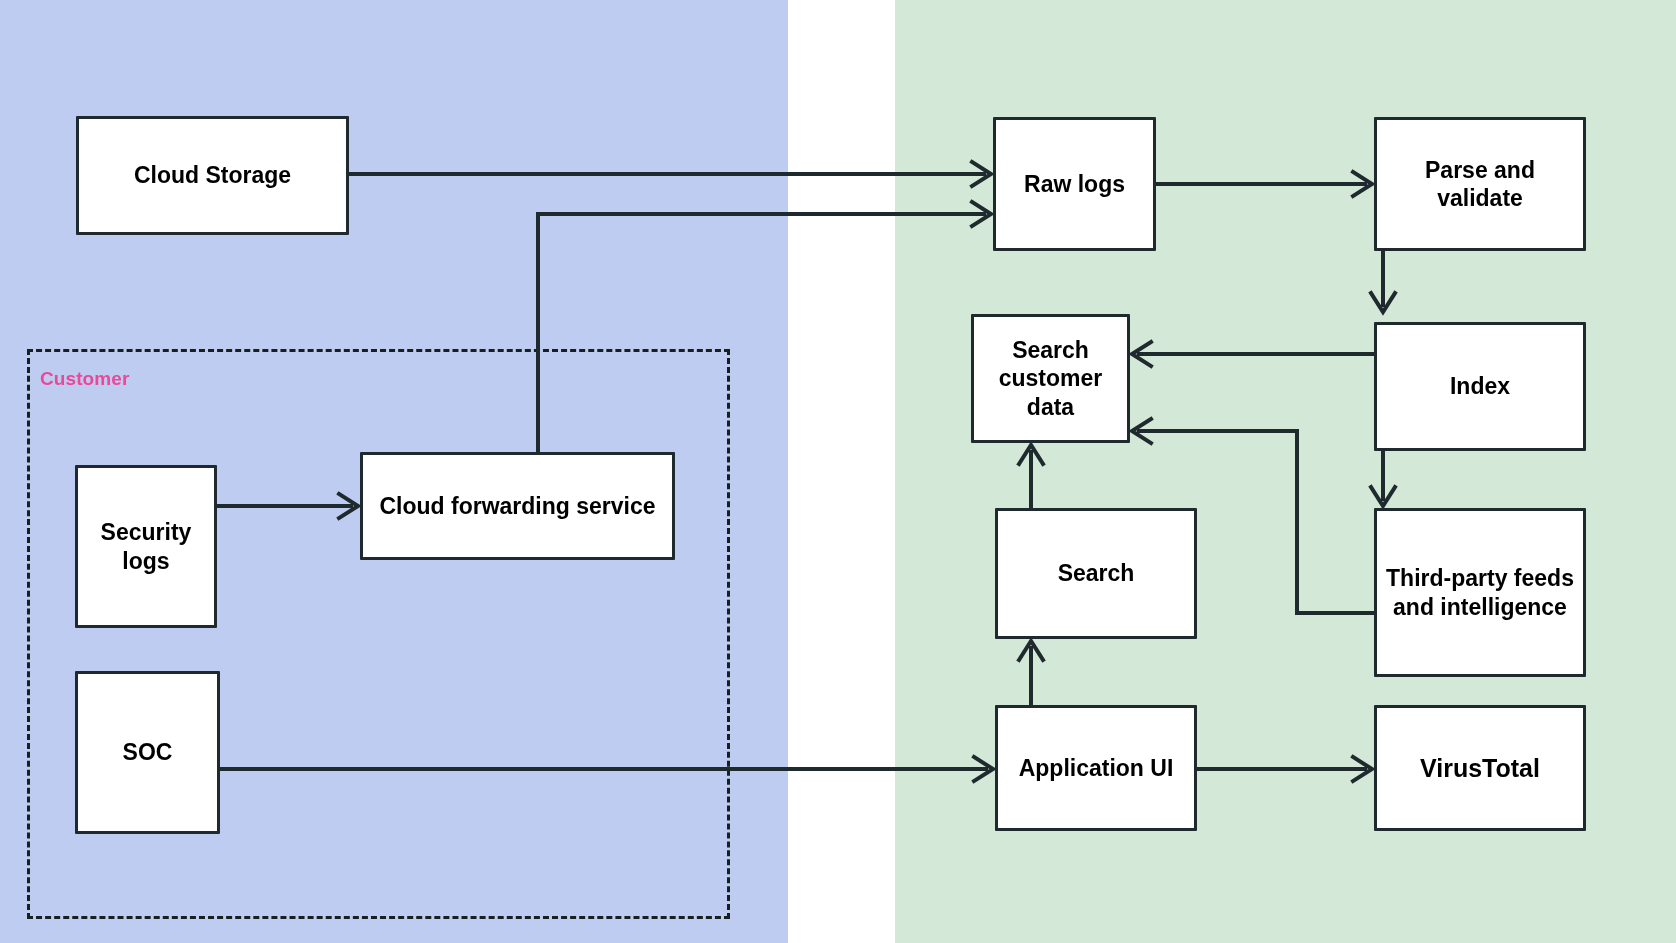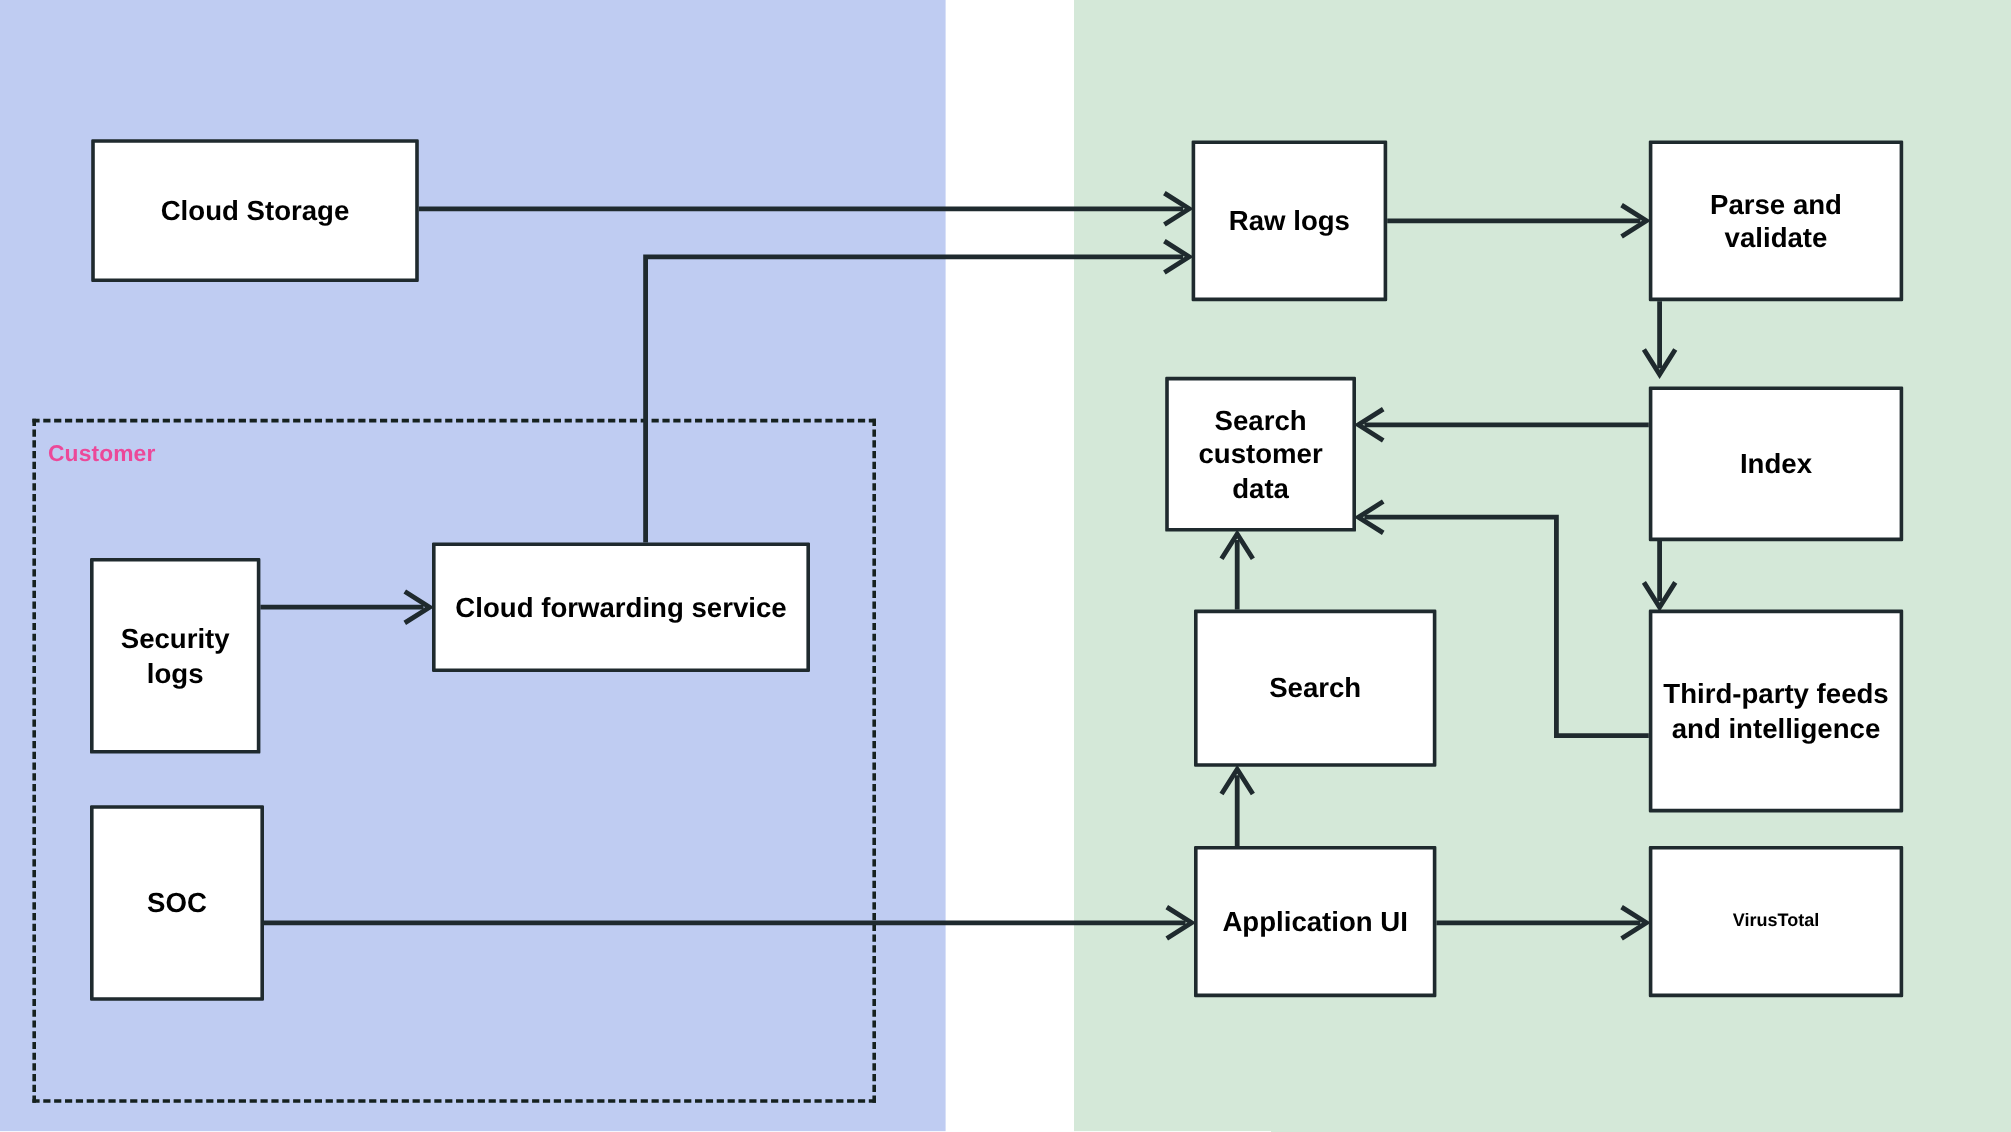--- a/index.html
+++ b/index.html
@@ -86,21 +86,21 @@
   #node-data-forwarding { left: 360px; top: 452px; width: 315px; height: 108px; font-size: 23px; }
   #node-soc             { left: 75px;  top: 671px; width: 145px; height: 163px; font-size: 23px; }
 
   #node-raw-logs        { left: 993px; top: 117px; width: 163px; height: 134px; font-size: 23px; }
   #node-parse-validate  { left: 1374px;top: 117px; width: 212px; height: 134px; font-size: 23px; }
   #node-parsed-data     { left: 971px; top: 314px; width: 159px; height: 129px; font-size: 23px; }
   #node-index           { left: 1374px;top: 322px; width: 212px; height: 129px; font-size: 23px; }
   #node-search          { left: 995px; top: 508px; width: 202px; height: 131px; font-size: 23px; }
   #node-third-party     { left: 1374px;top: 508px; width: 212px; height: 169px; font-size: 23px; }
   #node-application-ui  { left: 995px; top: 705px; width: 202px; height: 126px; font-size: 23px; }
-  #node-virustotal      { left: 1374px;top: 705px; width: 212px; height: 126px; font-size: 15px; }
+  #node-virustotal      { left: 1374px;top: 705px; width: 212px; height: 126px; font-size: 25px; }
 
   #edges {
     position: absolute;
     left: 0;
     top: 0;
     width: 1676px;
     height: 943px;
     z-index: 2;
     pointer-events: none;
   }

